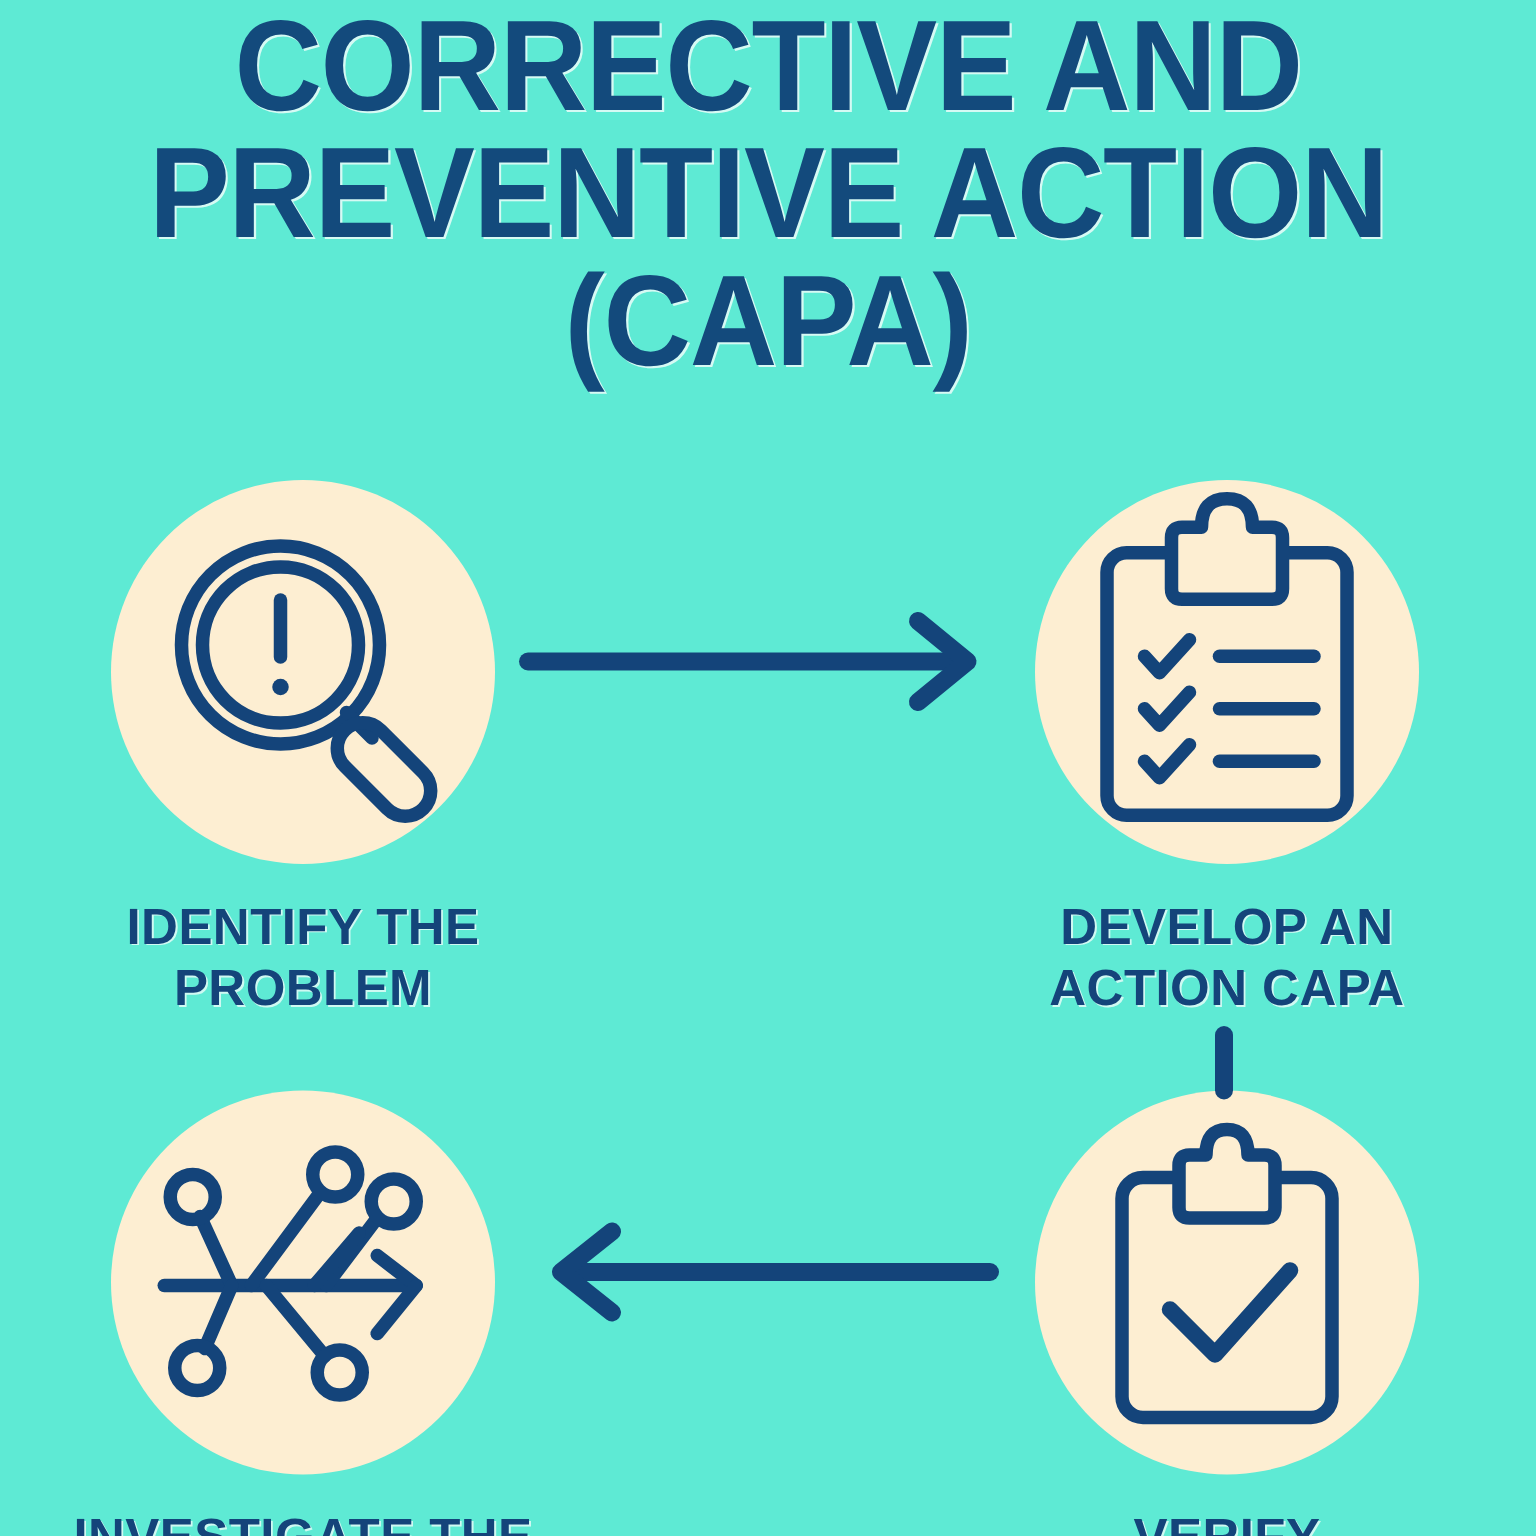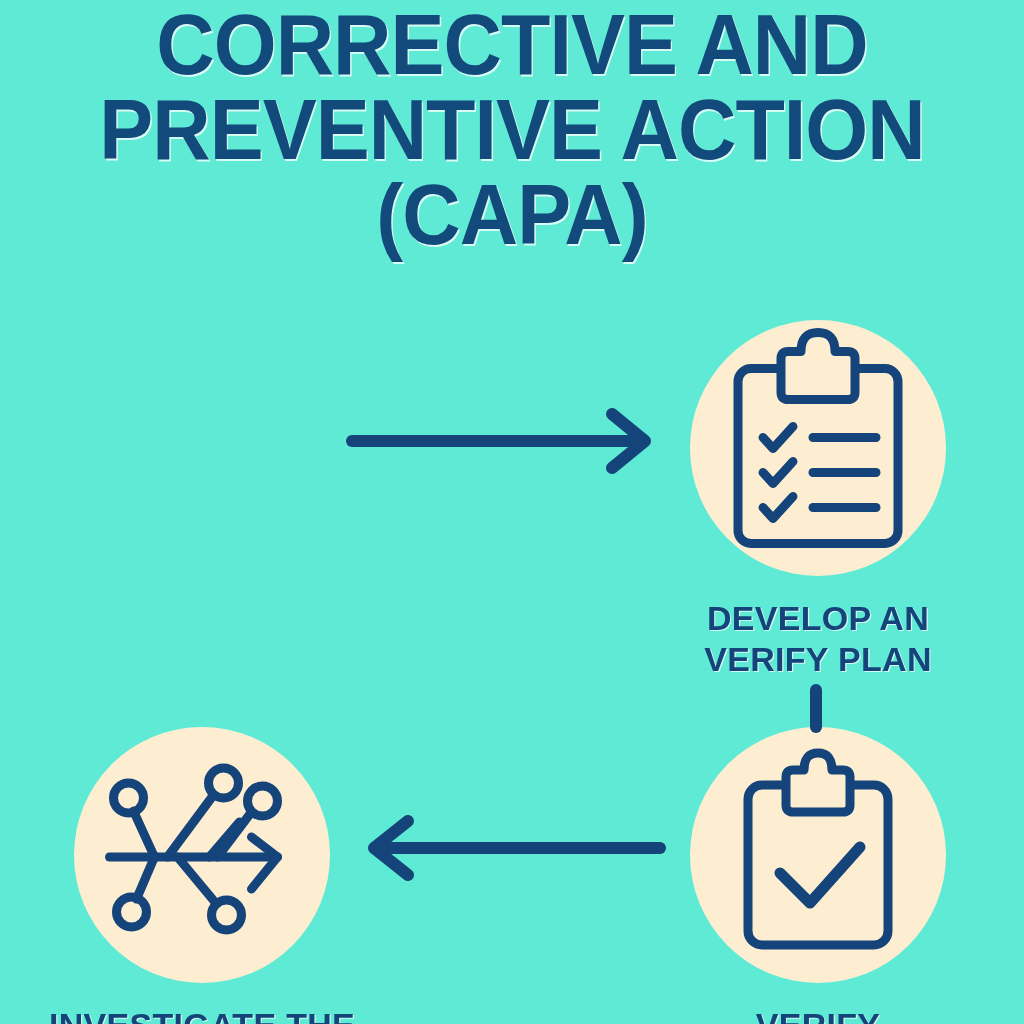--- a/index.html
+++ b/index.html
@@ -90,20 +90,36 @@
 <body>
 
 <div id="poster">
 
   <div id="title">
     <span class="tline">CORRECTIVE AND</span>
     <span class="tline">PREVENTIVE ACTION</span>
     <span class="tline">(CAPA)</span>
   </div>
 
+  <div class="step s1">
+    <div class="disc">
+      <svg width="200" height="200" viewBox="0 0 200 200" fill="none" stroke="#14447a" stroke-width="9" stroke-linecap="round" stroke-linejoin="round">
+        <circle cx="85" cy="82" r="66"></circle>
+        <circle cx="85" cy="82" r="52"></circle>
+        <line x1="85" y1="52" x2="85" y2="90"></line>
+        <circle cx="85" cy="110" r="5.5" fill="#14447a" stroke="none"></circle>
+        <line x1="129" y1="127" x2="146" y2="144"></line>
+        <rect x="137" y="128" width="34" height="74" rx="17" transform="rotate(-45 154 165)"></rect>
+      </svg>
+    </div>
+    <div class="step-label">
+      <span class="lline">IDENTIFY THE</span>
+      <span class="lline">PROBLEM</span>
+    </div>
+  </div>
 
   <div class="step s2">
     <div class="disc">
       <svg width="210" height="215" viewBox="0 0 210 215" fill="none" stroke="#14447a" stroke-width="9" stroke-linecap="round" stroke-linejoin="round">
 
         <rect x="25" y="28" width="160" height="175" rx="13"></rect>
 
         <path d="M68 28 L68 18 Q68 11 75 11 L88 11
                  Q88 -8 105 -8 Q122 -8 122 11 L135 11
                  Q142 11 142 18 L142 52 Q142 59 135 59
@@ -114,21 +130,21 @@
 
         <polyline points="50,132 60,143 80,121"></polyline>
         <line x1="100" y1="132" x2="163" y2="132"></line>
 
         <polyline points="50,167 60,178 80,156"></polyline>
         <line x1="100" y1="167" x2="163" y2="167"></line>
       </svg>
     </div>
     <div class="step-label">
       <span class="lline">DEVELOP AN</span>
-      <span class="lline">VERIFY PLAN</span>
+      <span class="lline">ACTION CAPA</span>
     </div>
   </div>
 
   <div class="step s3">
     <div class="disc">
       <svg width="205" height="180" viewBox="0 0 205 180" fill="none" stroke="#14447a" stroke-width="9" stroke-linecap="round" stroke-linejoin="round">
 
         <line x1="10" y1="92" x2="172" y2="92"></line>
 
         <line x1="152" y1="72" x2="178" y2="92"></line>

